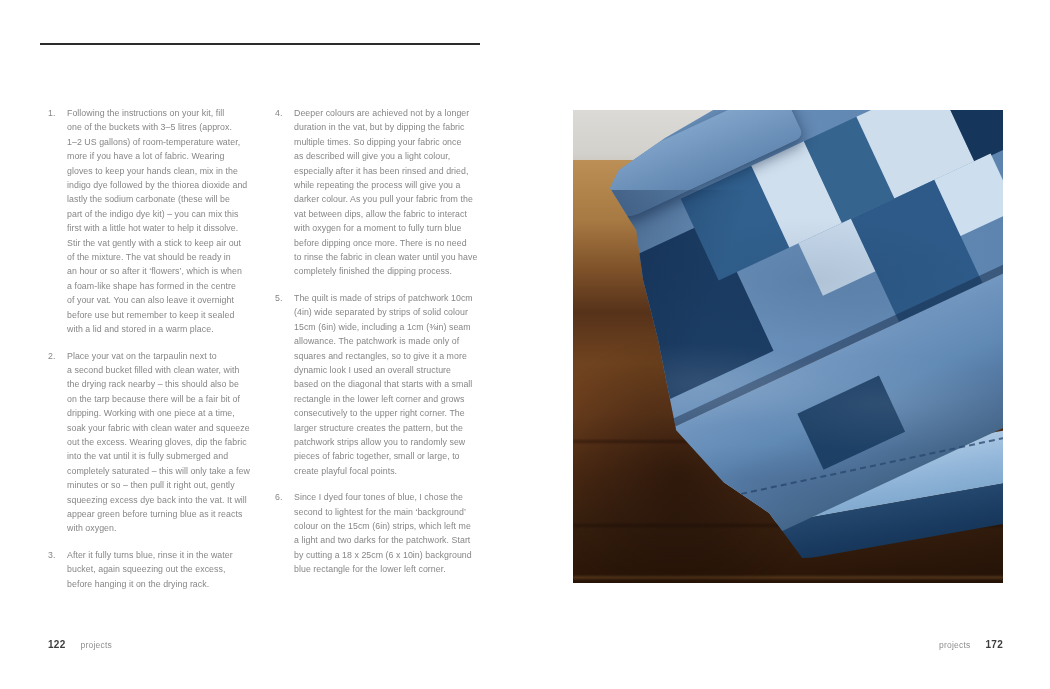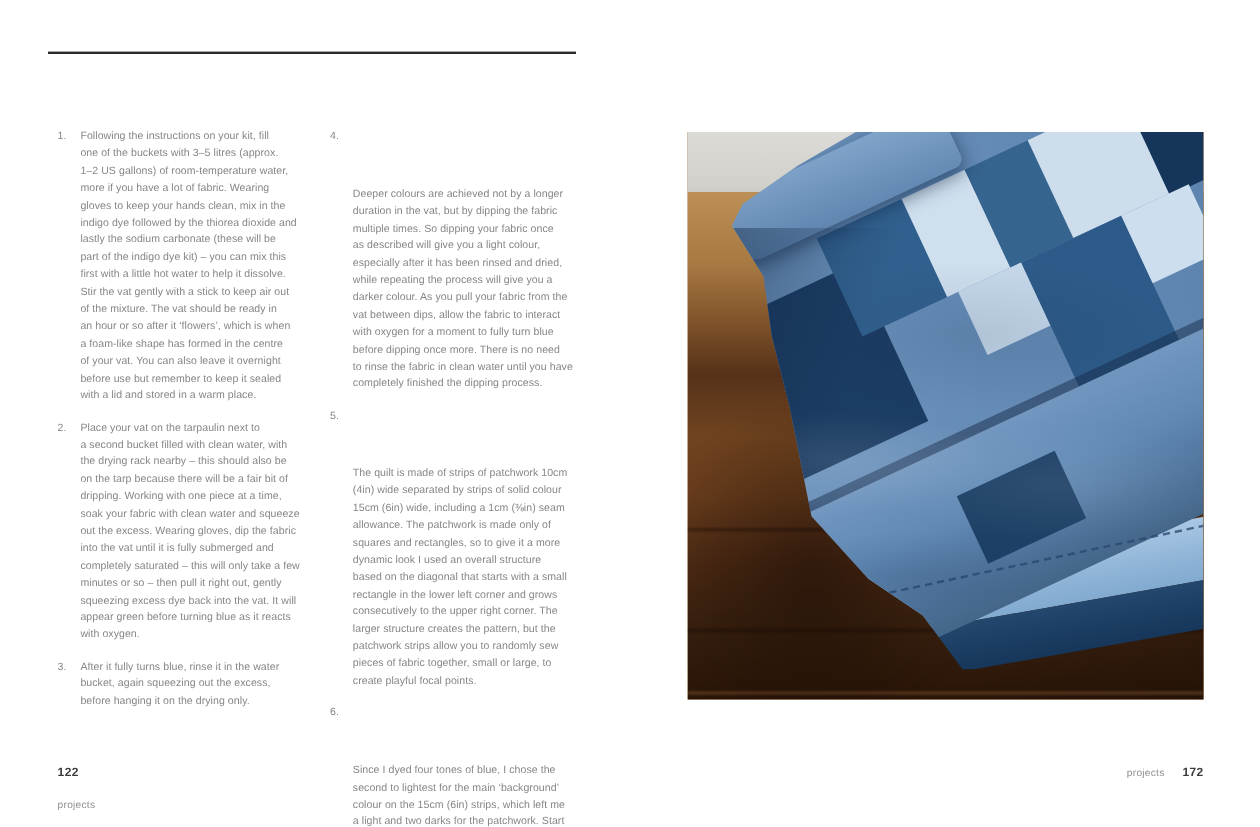--- a/index.html
+++ b/index.html
@@ -8,24 +8,24 @@
     font-family:"Liberation Sans", sans-serif;overflow:hidden;
   }
   
   .rule{position:absolute;left:40px;top:43px;width:440px;height:2px;background:#2b2b2b;}
   .col{position:absolute;top:106px;}
   .col1{left:48px;}
   .col2{left:275px;}
   .item{display:flex;margin-bottom:12px;color:#868686;font-size:8.8px;line-height:14.4px;letter-spacing:.05px;}
   .item .num{width:19px;flex:none;}
   .item .txt{white-space:pre-line;width:212px;}
-  .col2 .item .txt{width:235px;margin-top:48px;}
+  .col2 .item .txt{width:235px;}
   
   .footer{position:absolute;top:639px;display:flex;align-items:baseline;gap:15px;}
-  .footer-left{left:48px;flex-direction:column;}
+  .footer-left{left:48px;}
   .footer-right{right:47px;}
   .pagenum{font-size:10px;font-weight:bold;color:#3d3d3d;letter-spacing:.3px;}
   .section{font-size:8.5px;color:#8f8f8f;letter-spacing:.2px;}
   
   .photo{position:absolute;left:573px;top:110px;width:430px;height:473px;overflow:hidden;background:#8a5a2b;}
   .wall{position:absolute;left:0;top:0;width:260px;height:62px;
     background:linear-gradient(180deg,#dcdad6 0%,#d3d1cc 70%,#c7c2ba 100%);}
   .wood{position:absolute;left:0;top:50px;width:100%;height:423px;
     background:
       linear-gradient(90deg,rgba(0,0,0,0) 55%,rgba(25,12,5,.28) 100%),
@@ -110,21 +110,21 @@
 completely saturated – this will only take a few
 minutes or so – then pull it right out, gently
 squeezing excess dye back into the vat. It will
 appear green before turning blue as it reacts
 with oxygen.</div>
   </div>
   <div class="item">
     <div class="num">3.</div>
     <div class="txt">After it fully turns blue, rinse it in the water
 bucket, again squeezing out the excess,
-before hanging it on the drying only.</div>
+before hanging it on the drying rack.</div>
   </div>
 </div>
 
 <div class="col col2">
   <div class="item">
     <div class="num">4.</div>
     <div class="txt">Deeper colours are achieved not by a longer
 duration in the vat, but by dipping the fabric
 multiple times. So dipping your fabric once
 as described will give you a light colour,
@@ -152,21 +152,21 @@
 patchwork strips allow you to randomly sew
 pieces of fabric together, small or large, to
 create playful focal points.</div>
   </div>
   <div class="item">
     <div class="num">6.</div>
     <div class="txt">Since I dyed four tones of blue, I chose the
 second to lightest for the main ‘background’
 colour on the 15cm (6in) strips, which left me
 a light and two darks for the patchwork. Start
-by cutting a 15 x 25cm (7 x 10in) background
+by cutting a 18 x 25cm (6 x 10in) background
 blue rectangle for the lower left corner.</div>
   </div>
 </div>
 
 <div class="photo">
   <div class="wall"></div>
   <div class="wood"></div>
   <div class="plank p1"></div>
   <div class="plank p2"></div>
   <div class="plank p3"></div>

